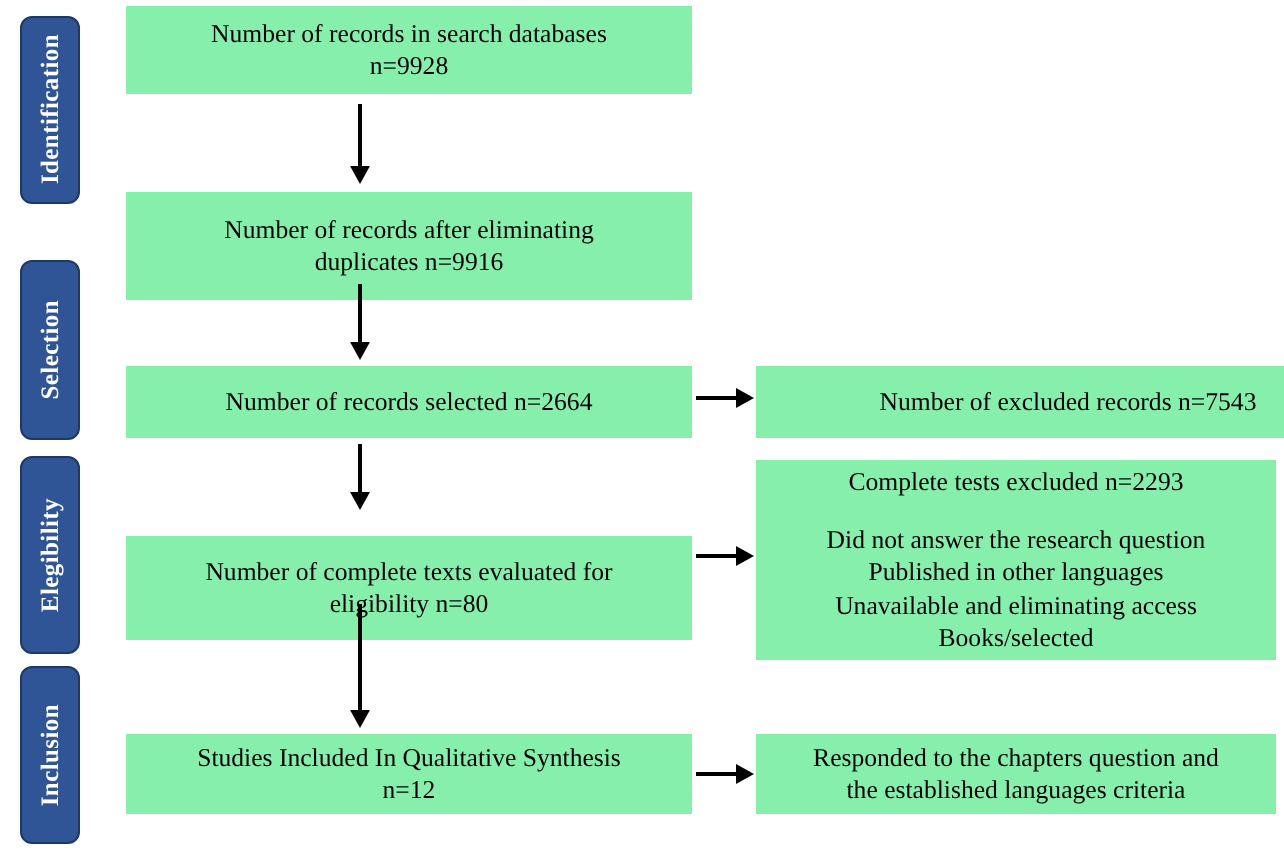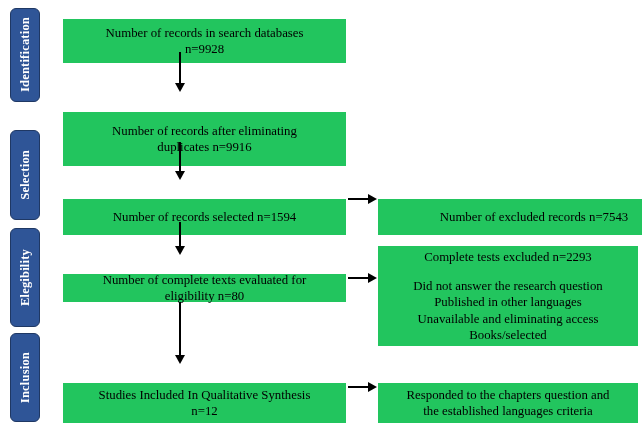--- a/index.html
+++ b/index.html
@@ -38,31 +38,30 @@
   .stage-tab span {
     writing-mode: vertical-rl;
     transform: rotate(180deg);
     white-space: nowrap;
     line-height: 1;
   }
 
   
   .box {
     position: absolute;
-    background: #22c55e;
+    background: #86efac;
     color: #000000;
     font-size: 12.8px;
     line-height: 1.28;
     text-align: center;
     display: flex;
     align-items: center;
     justify-content: center;
     padding: 2px 6px;
     box-sizing: border-box;
-    margin-top: 16px;
   }
   .box .inner { width: 100%; }
   .box .line { display: block; }
   .box .spacer { display: block; height: 13px; }
 
   
   .arrow-v, .arrow-h {
     position: absolute;
   }
   .arrow-v .shaft {
@@ -144,41 +143,41 @@
     </div>
   </div>
 
   <div class="arrow-v" style="left:174px; top:142px; width:12px; height:38px;">
     <div class="shaft" style="height:29px;"></div>
     <div class="head"></div>
   </div>
 
   <div class="box" style="left:63px; top:183px; width:283px; height:36px;">
     <div class="inner">
-      <span class="line">Number of records selected n=1594</span>
+      <span class="line">Number of records selected n=2664</span>
     </div>
   </div>
 
   <div class="arrow-h" style="left:348px; top:191px; width:29px; height:16px;">
     <div class="shaft" style="width:22px;"></div>
     <div class="head"></div>
   </div>
 
   <div class="box" style="left:378px; top:183px; width:312px; height:36px;">
     <div class="inner">
       <span class="line">Number of excluded records n=7543</span>
     </div>
   </div>
 
   <div class="arrow-v" style="left:174px; top:222px; width:12px; height:33px;">
     <div class="shaft" style="height:24px;"></div>
     <div class="head"></div>
   </div>
 
-  <div class="box" style="left:63px; top:258px; width:283px; height:28px;">
+  <div class="box" style="left:63px; top:268px; width:283px; height:52px;">
     <div class="inner">
       <span class="line">Number of complete texts evaluated for</span>
       <span class="line">eligibility n=80</span>
     </div>
   </div>
 
   <div class="arrow-h" style="left:348px; top:270px; width:29px; height:16px;">
     <div class="shaft" style="width:22px;"></div>
     <div class="head"></div>
   </div>

